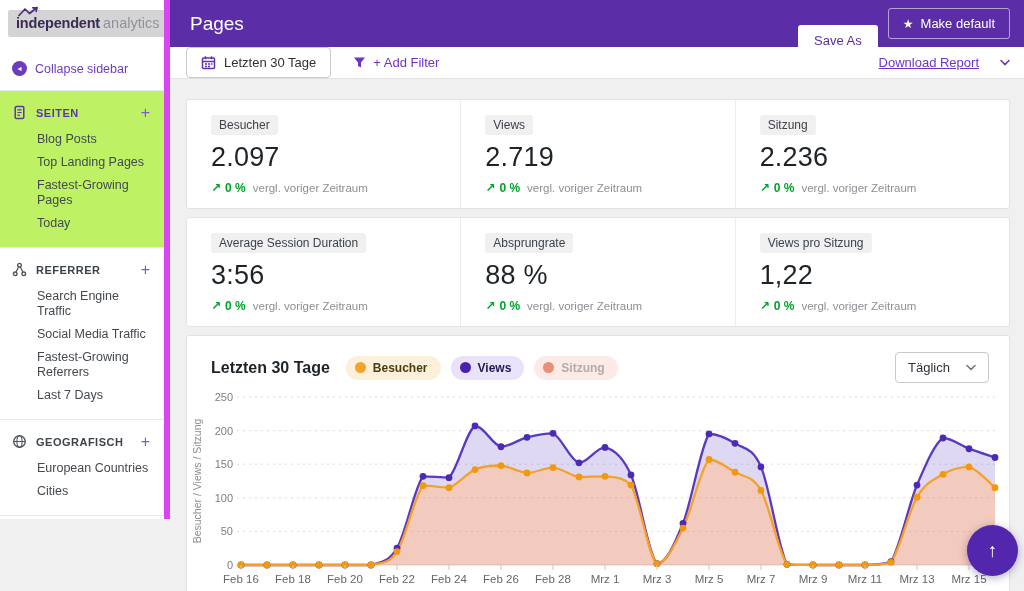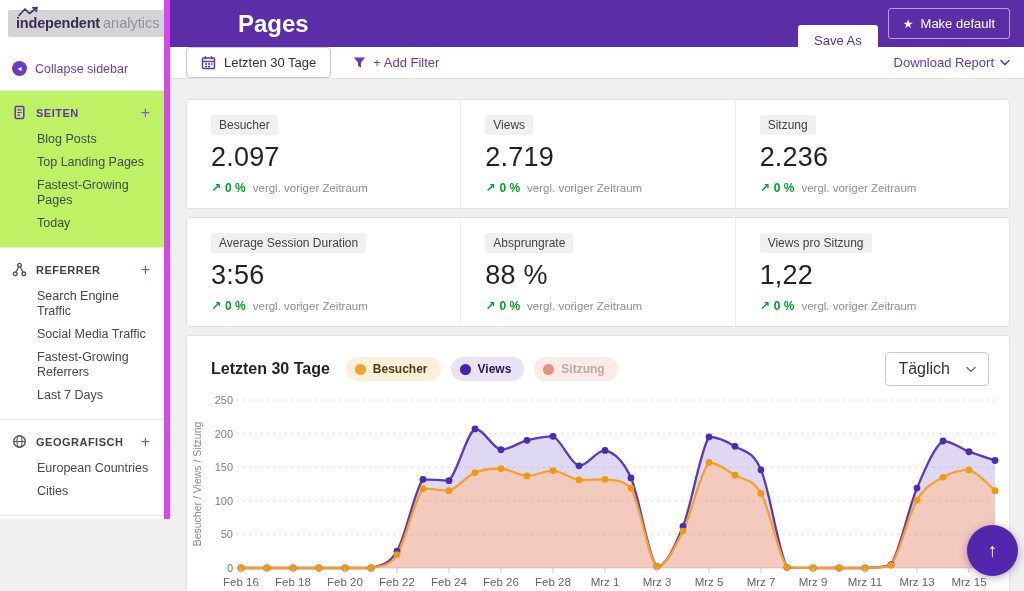--- a/index.html
+++ b/index.html
@@ -24,33 +24,33 @@
   .sec-head .icon { width:15px; height:15px; color:#50575e; display:inline-flex; }
   .nav-section.active .sec-head .icon, .nav-section.active .sec-label { color:#5e35b1; }
   .sec-label { flex:1; font-size:11px; font-weight:700; letter-spacing:0.5px; color:#3c434a; }
   .sec-add { color:#8257d6; font-size:16px; font-weight:400; line-height:10px; cursor:pointer; padding:0 2px; }
   .sub-item { padding:4px 12px 4px 37px; font-size:12.5px; color:#43494f; line-height:15px; cursor:pointer; }
   .sub-items { padding-bottom:6px; }
 
   
   .main { flex:1; display:flex; flex-direction:column; }
   .topbar { height:47px; background:#5b2da6; display:flex; align-items:center; padding:0 16px 0 20px; }
-  .page-title { color:#fff; font-size:24px; font-weight:700; flex:1;margin-left:48px; }
+  .page-title { color:#fff; font-size:19px; font-weight:400; flex:1; }
   .btn-saveas { background:#fff; color:#5b2da5; font-size:13px; font-weight:500; border:none; border-radius:3px;
     padding:8px 16px; cursor:pointer; font-family:inherit;margin-top:34px; }
   .btn-default { background:transparent; color:#fff; font-size:13px; border:1px solid rgba(255,255,255,0.55);
     border-radius:3px; padding:7px 14px; margin-left:10px; cursor:pointer; display:flex; align-items:center; gap:7px; font-family:inherit; }
   .btn-default .star { font-size:12px; line-height:1; }
 
   .toolbar { height:57px; background:#fff; border-bottom:1px solid #e3e3e6; display:flex; align-items:center; padding:0 16px; }
   .date-btn { display:flex; align-items:center; gap:8px; background:#fff; border:1px solid #c9cace; border-radius:4px;
     padding:7px 14px; font-size:13px; color:#2c3338; cursor:pointer; font-family:inherit; }
   .add-filter { display:flex; align-items:center; gap:7px; margin-left:22px; color:#6c35c8; font-size:13px; cursor:pointer; }
   .toolbar-spacer { flex:1; }
-  .download { display:flex; align-items:center; gap:6px; color:#6c35c8; font-size:13px; cursor:pointer; }
+  .download { display:flex; align-items:center; gap:21px; color:#6c35c8; font-size:13px; cursor:pointer;text-decoration:underline; }
 
   .content { flex:1; padding:20px 16px 0 16px; }
 
   .mrow { background:#fff; border:1px solid #e3e3e6; border-radius:3px; display:flex; }
   .mrow + .mrow { margin-top:8px; }
   .mcard { flex:1; padding:15px 24px 13px 24px; }
   .mcard + .mcard { border-left:1px solid #ececef; }
   .mlabel { display:inline-block; background:#f0f0f1; border-radius:3px; padding:3px 8px; font-size:12px; color:#3c434a; }
   .mvalue { font-size:27px; font-weight:500; color:#1d2327; margin-top:7px; letter-spacing:0.2px; }
   .mchange { display:flex; align-items:baseline; gap:4px; margin-top:8px; }
@@ -59,21 +59,21 @@
   .mchange .cmp { color:#8c8f94; font-size:11.5px; margin-left:3px; }
 
   .chart-card { background:#fff; border:1px solid #e3e3e6; border-radius:3px; margin-top:8px; height:280px; }
   .chart-head { display:flex; align-items:center; padding:16px 20px 6px 24px; }
   .chart-title { font-size:16px; font-weight:700; color:#1d2327; margin-right:16px; }
   .legend { display:flex; align-items:center; gap:10px; flex:1; }
   .legend-pill { display:flex; align-items:center; gap:7px; border-radius:999px; padding:5px 13px 5px 9px; cursor:pointer; }
   .legend-pill .dot { width:11px; height:11px; border-radius:50%; }
   .legend-pill .legend-label { font-size:12px; font-weight:600; }
   .interval { display:flex; align-items:center; gap:16px; border:1px solid #c9cace; border-radius:4px;
-    padding:7px 12px; font-size:16px; color:#2c3338; cursor:pointer; background:#fff; }
+    padding:7px 12px; font-size:13px; color:#2c3338; cursor:pointer; background:#fff; }
   .chart-body { position:relative; }
 
   .scroll-top { position:absolute; left:967px; top:525px; width:51px; height:51px; border-radius:50%;
     background:#5226ad; color:#fff; border:none; font-size:19px; cursor:pointer;
     display:flex; align-items:center; justify-content:center; box-shadow:0 2px 8px rgba(40,20,90,0.35); }
 
   svg text { font-family:"Liberation Sans","DejaVu Sans",sans-serif; }
 </style>
 </head>
 <body>

